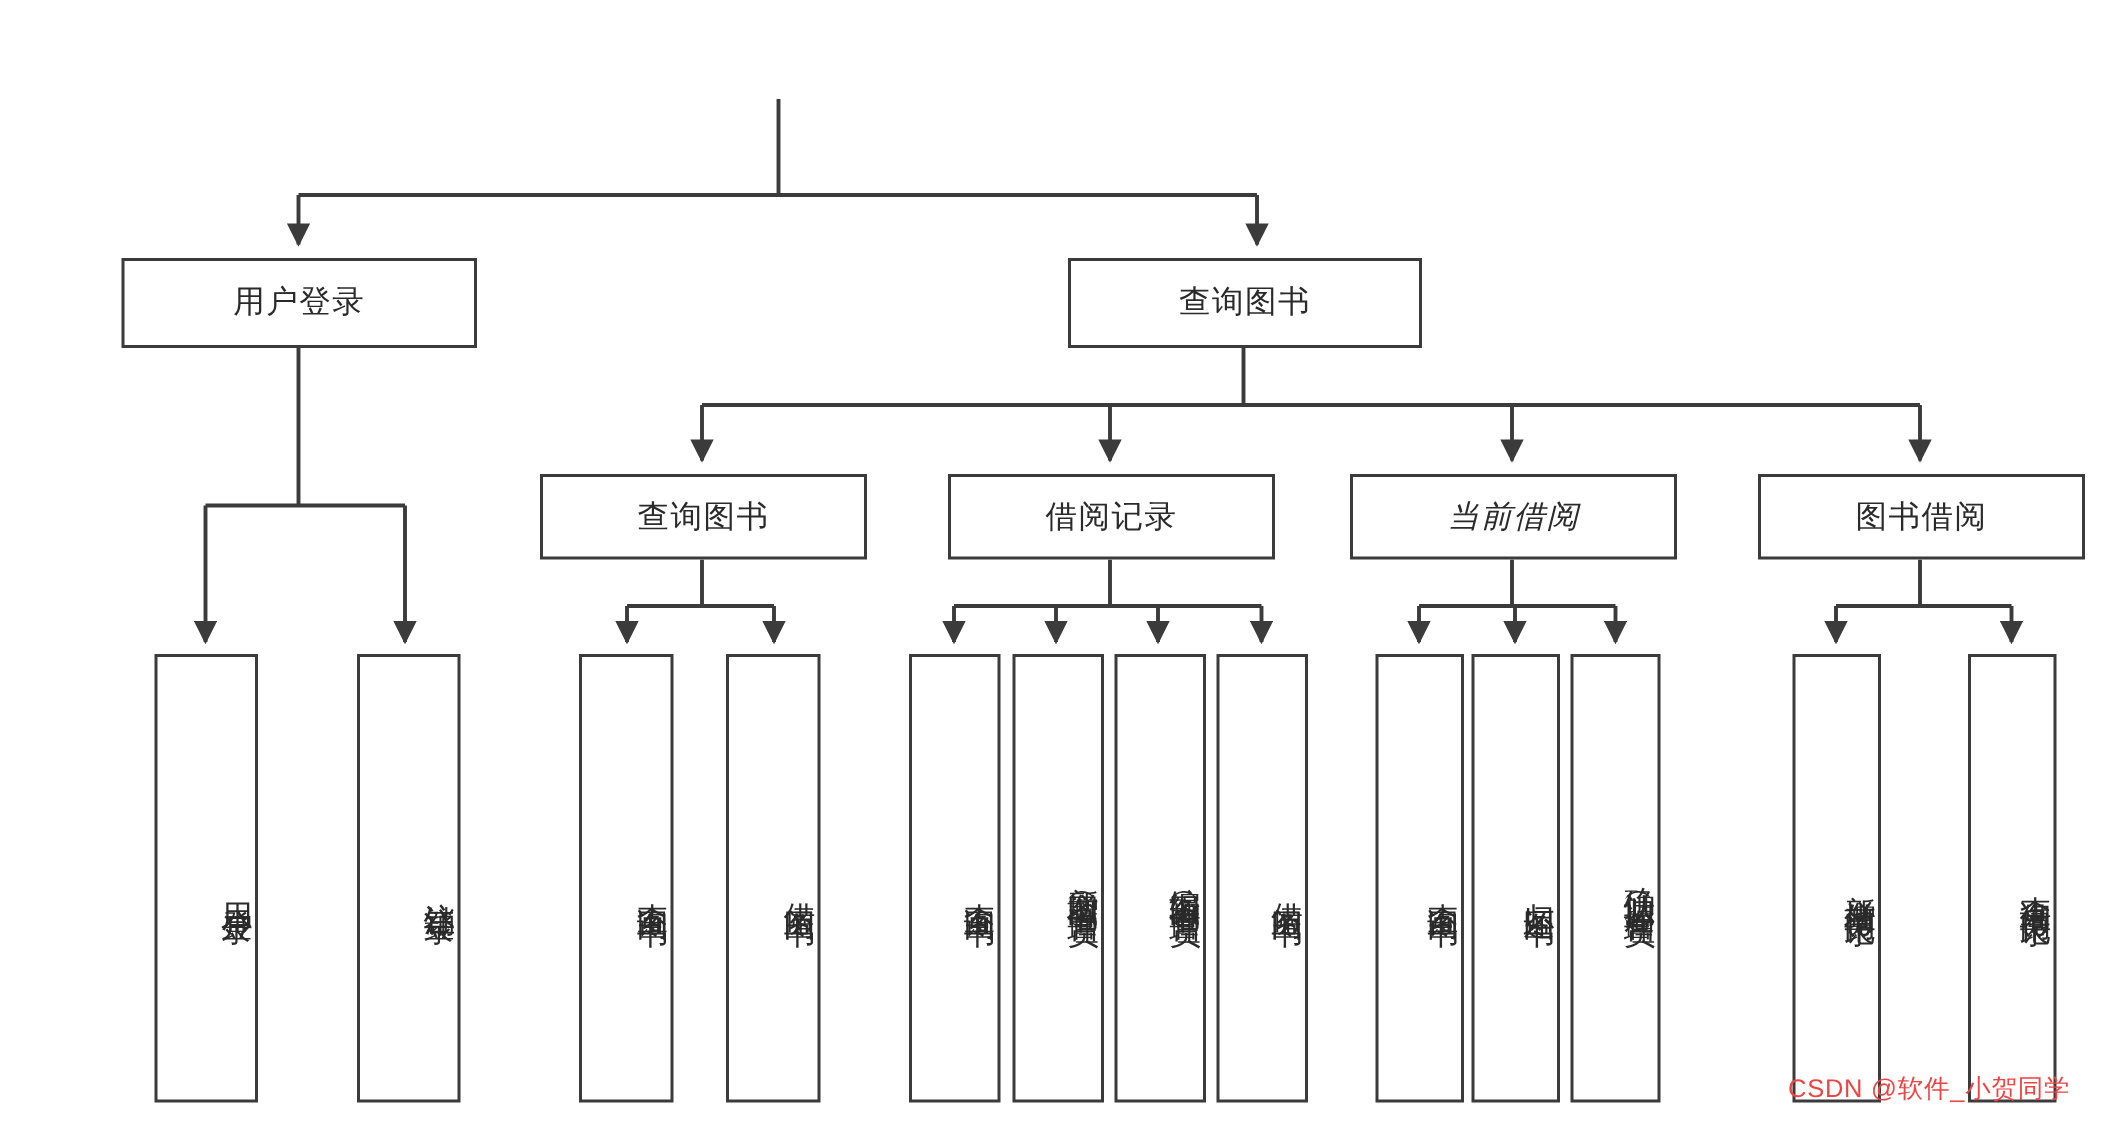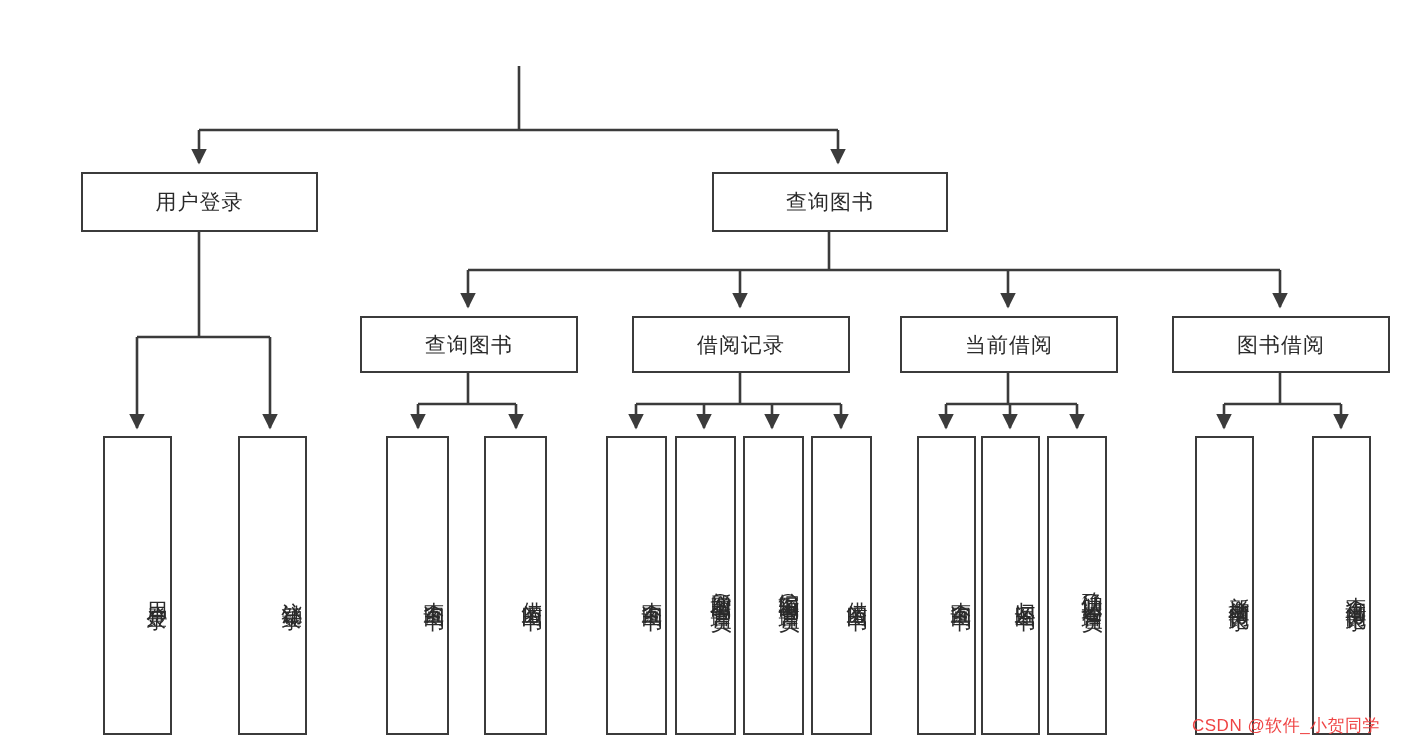--- a/index.html
+++ b/index.html
@@ -127,21 +127,21 @@
 
 
   <div class="node horiz" style="left:81px; top:172px; width:237px; height:60px;">用户登录</div>
 
   <div class="node horiz" style="left:712px; top:172px; width:236px; height:60px;">查询图书</div>
 
   <div class="node horiz" style="left:360px; top:316px; width:218px; height:57px;">查询图书</div>
 
   <div class="node horiz" style="left:632px; top:316px; width:218px; height:57px;">借阅记录</div>
 
-  <div class="node horiz" style="left:900px; top:316px; width:218px; height:57px;">当前借阅</div>
+  <div class="node horiz" style="left:900px; top:316px; width:218px; height:57px;font-style:italic;">当前借阅</div>
 
   <div class="node horiz" style="left:1172px; top:316px; width:218px; height:57px;">图书借阅</div>
 
   <div class="node vert" style="left:103px; top:436px; width:69px; height:299px;">
     <span class="vtext">用户登录</span>
   </div>
 
   <div class="node vert" style="left:238px; top:436px; width:69px; height:299px;">
     <span class="vtext">注销登录</span>
   </div>

